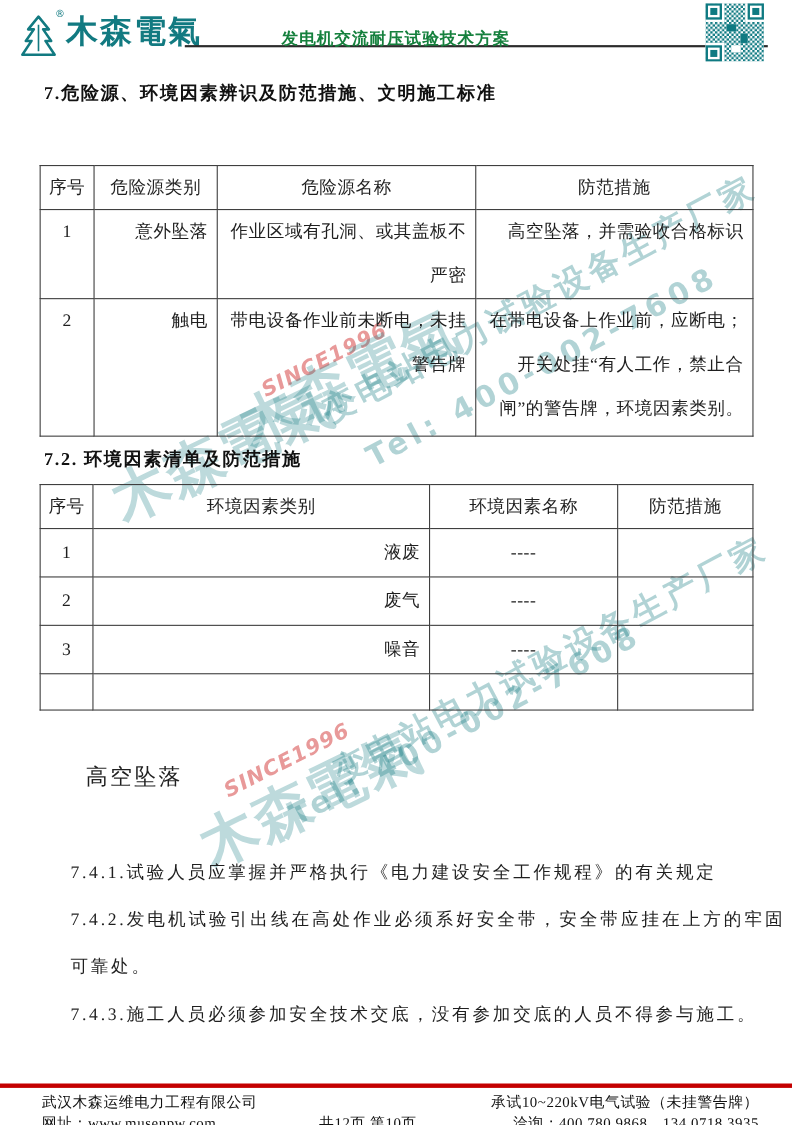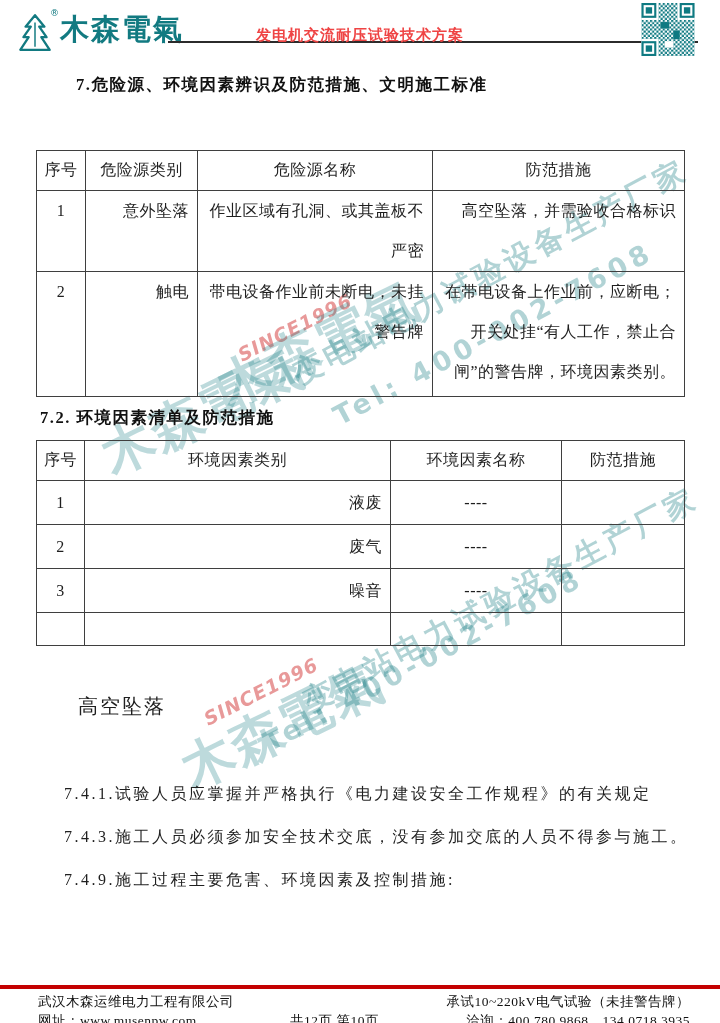--- a/index.html
+++ b/index.html
@@ -19,27 +19,27 @@
 
   
   .content{position:absolute;inset:0;z-index:1;}
 
   .logo-emblem{position:absolute;left:14px;top:12px;width:42px;height:42px;}
   .reg-mark{position:absolute;left:50px;top:8px;font-size:9px;color:#127a81;
             font-family:"DejaVu Sans",sans-serif;}
   .logo-text{position:absolute;left:60px;top:14px;font-size:29px;font-weight:900;
              color:#127a81;letter-spacing:2px;line-height:30px;}
   .doc-title{position:absolute;left:0;right:0;top:26px;text-align:center;
-             font-size:15px;font-weight:bold;color:#ef4444;letter-spacing:1px;}
+             font-size:15px;font-weight:bold;color:#15803d;letter-spacing:1px;}
   .header-rule{position:absolute;left:168px;top:41px;width:530px;height:2px;background:#2b2b2b;}
   .qr{position:absolute;left:638px;top:3px;width:60px;height:53px;}
 
   .hd{position:absolute;left:40px;font-size:16.5px;font-weight:bold;
       color:#111;letter-spacing:1.5px;white-space:nowrap;}
-  .hd-s7{top:74px;margin-left:36px;}
+  .hd-s7{top:74px;}
   .hd-s71{top:115px;}
   .hd-s72{top:407px;}
   .hd-s73{top:650px;}
   .hd-s74{top:735px;}
   .plain-line{position:absolute;left:78px;top:693px;font-size:20px;letter-spacing:2px;color:#1f1f1f;}
 
   table{border-collapse:collapse;table-layout:fixed;position:absolute;left:36px;
         background:transparent;}
   .t1{top:150px;width:648px;}
   .t2{top:440px;width:648px;}
@@ -195,22 +195,22 @@
         <td class="c"></td>
         <td class="c"></td>
       </tr>
     </tbody>
       </table>
 
     <div class="plain-line">高空坠落</div>
 
     <div class="paras">
       <p>7.4.1.试验人员应掌握并严格执行《电力建设安全工作规程》的有关规定</p>
+      <p>7.4.2.发电机试验引出线在高处作业必须系好安全带，安全带应挂在上方的牢固可靠处。</p>
       <p>7.4.3.施工人员必须参加安全技术交底，没有参加交底的人员不得参与施工。</p>
-      <p>7.4.9.施工过程主要危害、环境因素及控制措施:</p>
     </div>
 
     <div class="footer-rule"></div>
     <div class="ft ft-company">武汉木森运维电力工程有限公司</div>
     <div class="ft ft-cert">承试10~220kV电气试验（未挂警告牌）</div>
     <div class="ft ft-site">网址：www.musenpw.com</div>
     <div class="ft ft-page">共12页  第10页</div>
     <div class="ft ft-contact">洽询：400.780.9868、134.0718.3935</div>
 
   </div>

